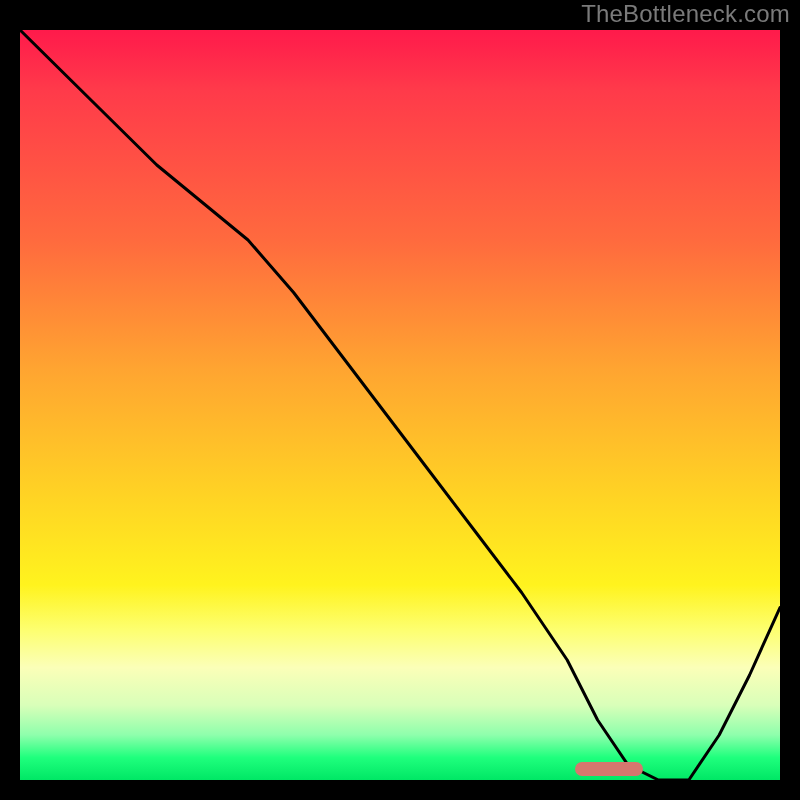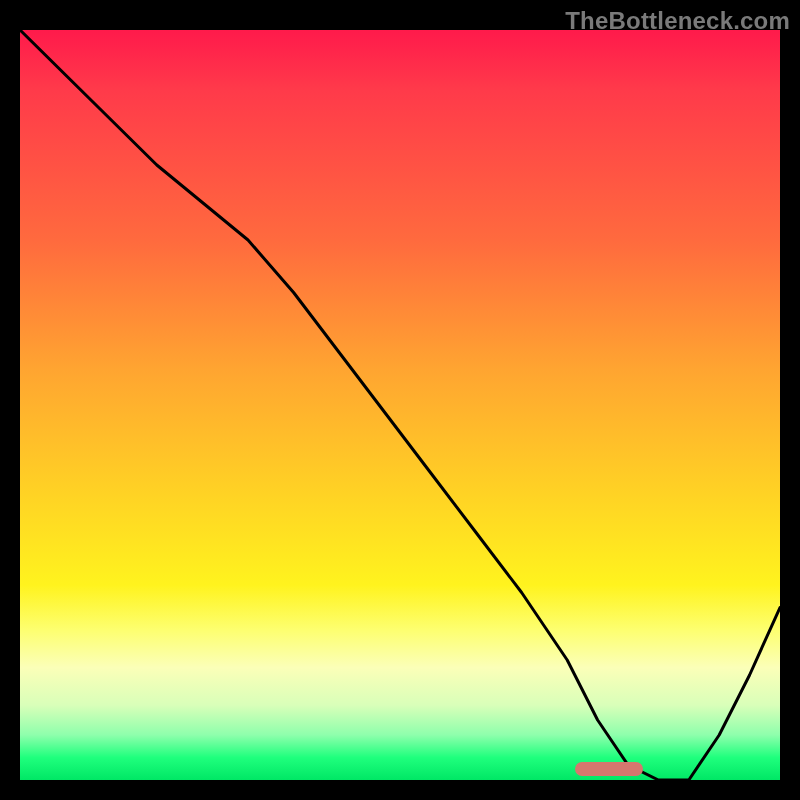--- a/index.html
+++ b/index.html
@@ -11,24 +11,24 @@
     overflow: hidden;
     font-family: Arial, Helvetica, sans-serif;
   }
   .stage {
     position: relative;
     width: 800px;
     height: 800px;
   }
   .attribution {
     position: absolute;
-    top: 7px;
+    top: 0;
     right: 10px;
     font-size: 24px;
-    font-weight: 700;
+    font-weight: 400;
     color: #7a7a7a;
     letter-spacing: 0.2px;
     user-select: none;
   }
   .plot-frame {
     position: absolute;
     left: 20px;
     top: 30px;
     width: 760px;
     height: 750px;

